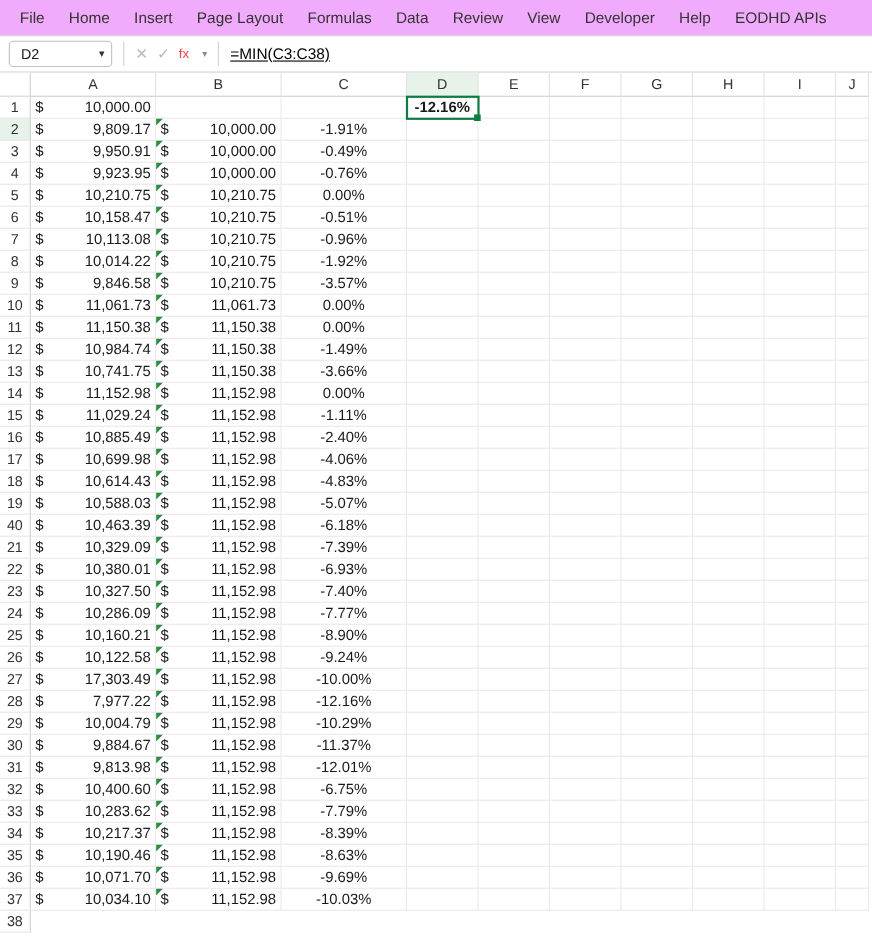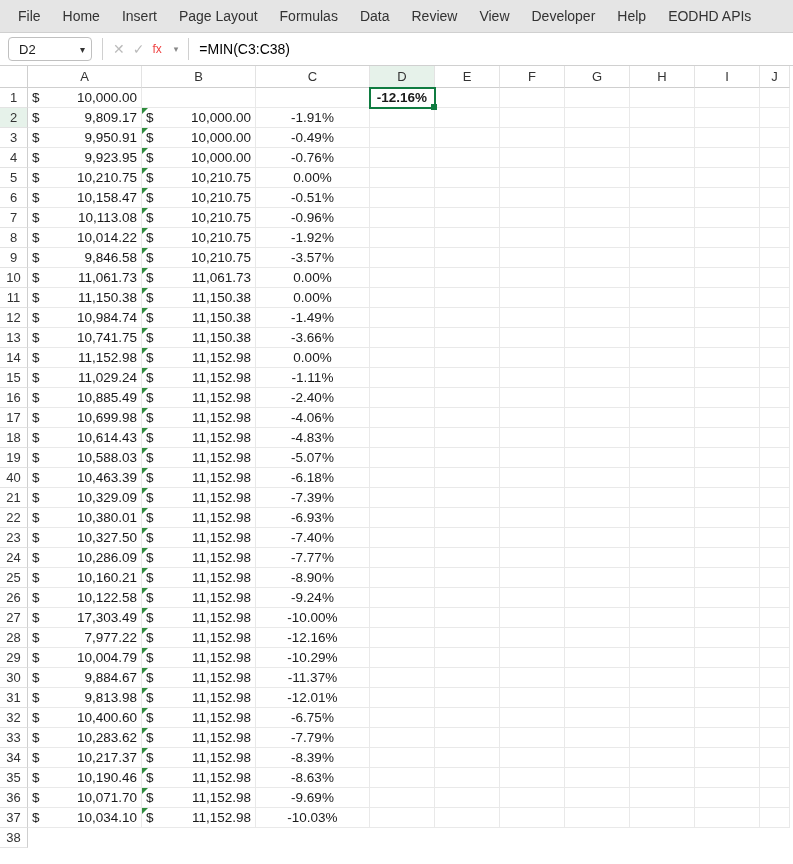--- a/index.html
+++ b/index.html
@@ -12,58 +12,58 @@
     overflow: hidden;
   }
   .ribbon-tabs {
     display: flex;
     align-items: center;
     gap: 22px;
     padding: 6px 18px 6px 18px;
     height: 32px;
     font-size: 14px;
     color: #333;
-    background: #e5e5e5;
+    background: #f0abfc;
   }
   .ribbon-tabs .tab { cursor: pointer; }
   .formula-row {
     display: flex;
     align-items: center;
     height: 34px;
     border-top: 1px solid #d0d0d0;
     border-bottom: 1px solid #d0d0d0;
     background: #fff;
   }
   .name-box {
     display: flex;
     align-items: center;
     justify-content: space-between;
     border: 1px solid #c0c0c0;
     border-radius: 4px;
     margin: 0 6px 0 8px;
     height: 24px;
-    width: 84px;
+    width: 94px;
     padding: 0 6px 0 10px;
     font-size: 13px;
   }
   .chev { font-size: 10px; color: #333; }
   .fx-divider {
     width: 1px; height: 22px; background: #d0d0d0; margin: 0 4px;
   }
   .fx-controls {
     display: flex; align-items: center; gap: 8px;
     color: #888; padding: 0 6px;
     font-size: 14px;
   }
   .fx-label { color: #ef4444; font-size: 12px; margin-right: 4px; }
   .fx-dd { font-size: 9px; color: #888; }
   .formula-input {
     border: none; outline: none; font-size: 14px; padding-left: 6px;
     font-family: "Segoe UI", Arial, sans-serif;
-    width: 400px; height: 22px;
+    width: 400px; height: 22px; text-decoration: underline;
   }
   .sheet { display: flex; }
   .rowhdr-col { width: 28px; flex-shrink: 0; }
   .rowhdr {
     height: 20px; line-height: 20px; text-align: center;
     font-size: 13px; color: #333;
     border-right: 1px solid #cfcfcf; border-bottom: 1px solid #e3e3e3;
     background: #fff;
   }
   .rowhdr.header { height: 22px; border-bottom: 1px solid #cfcfcf; }

